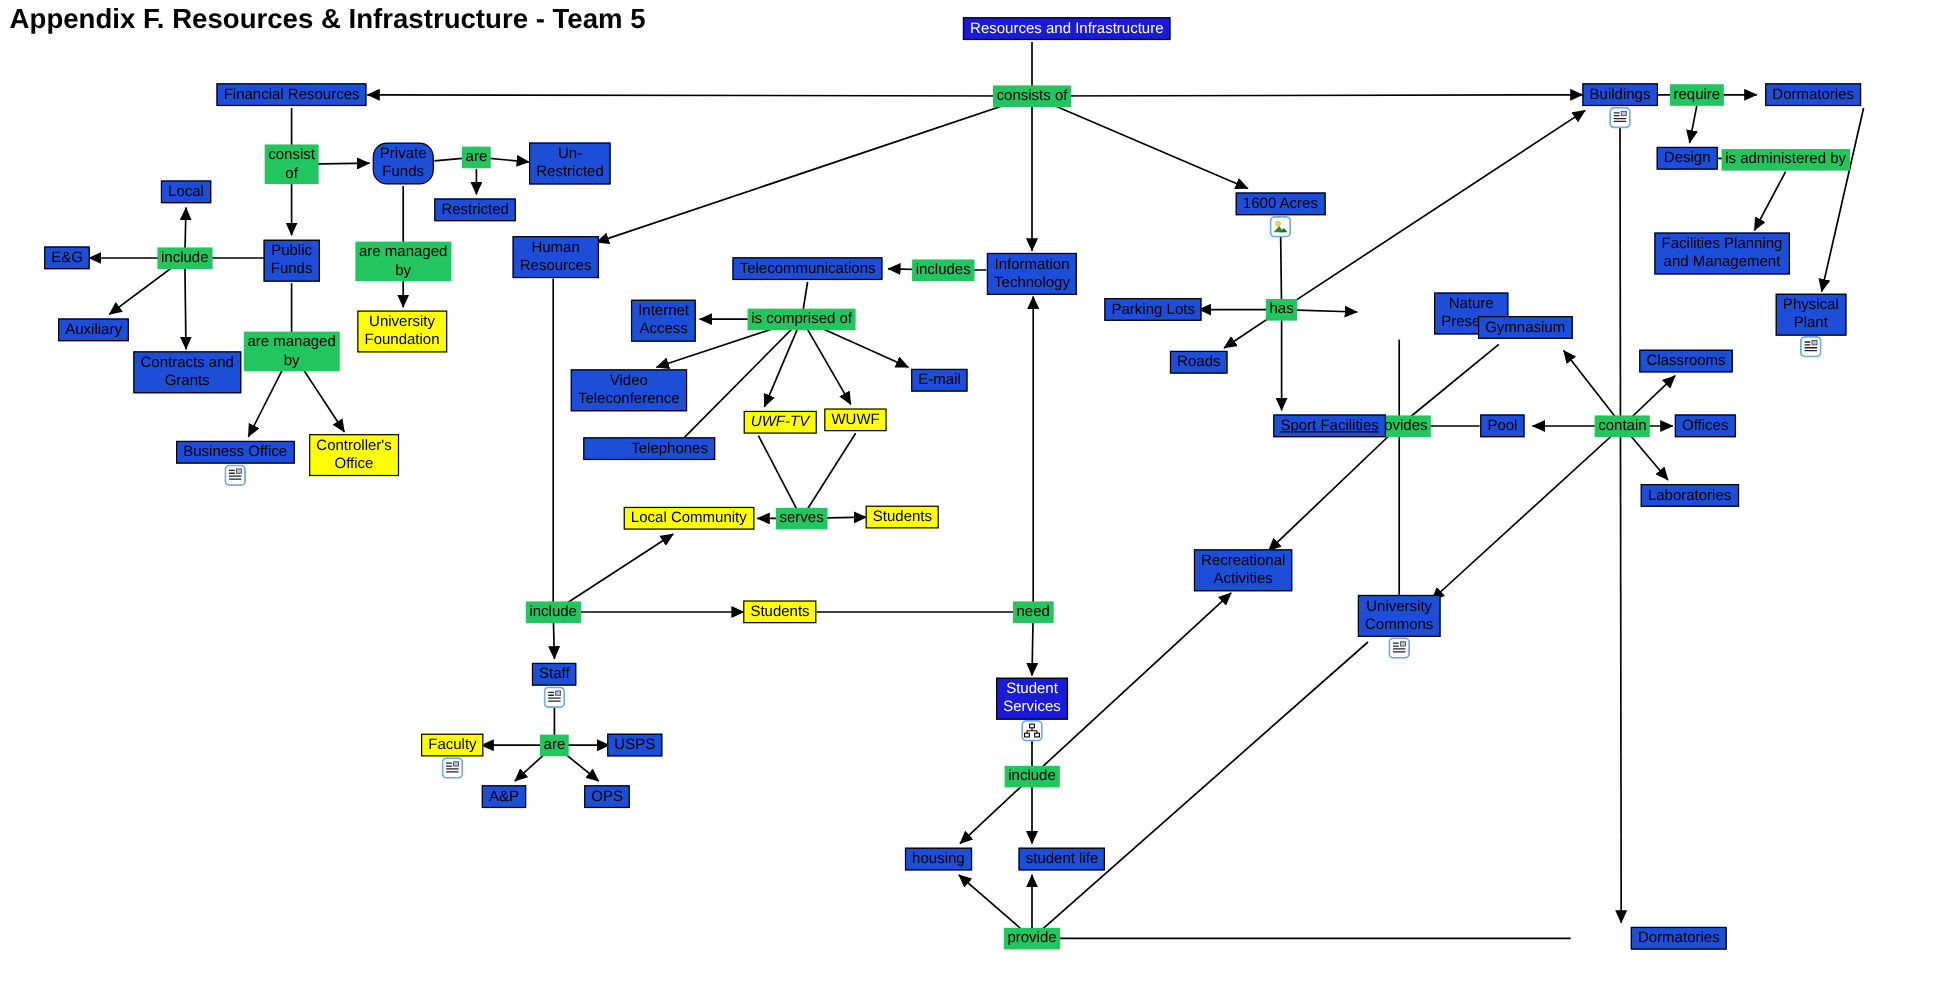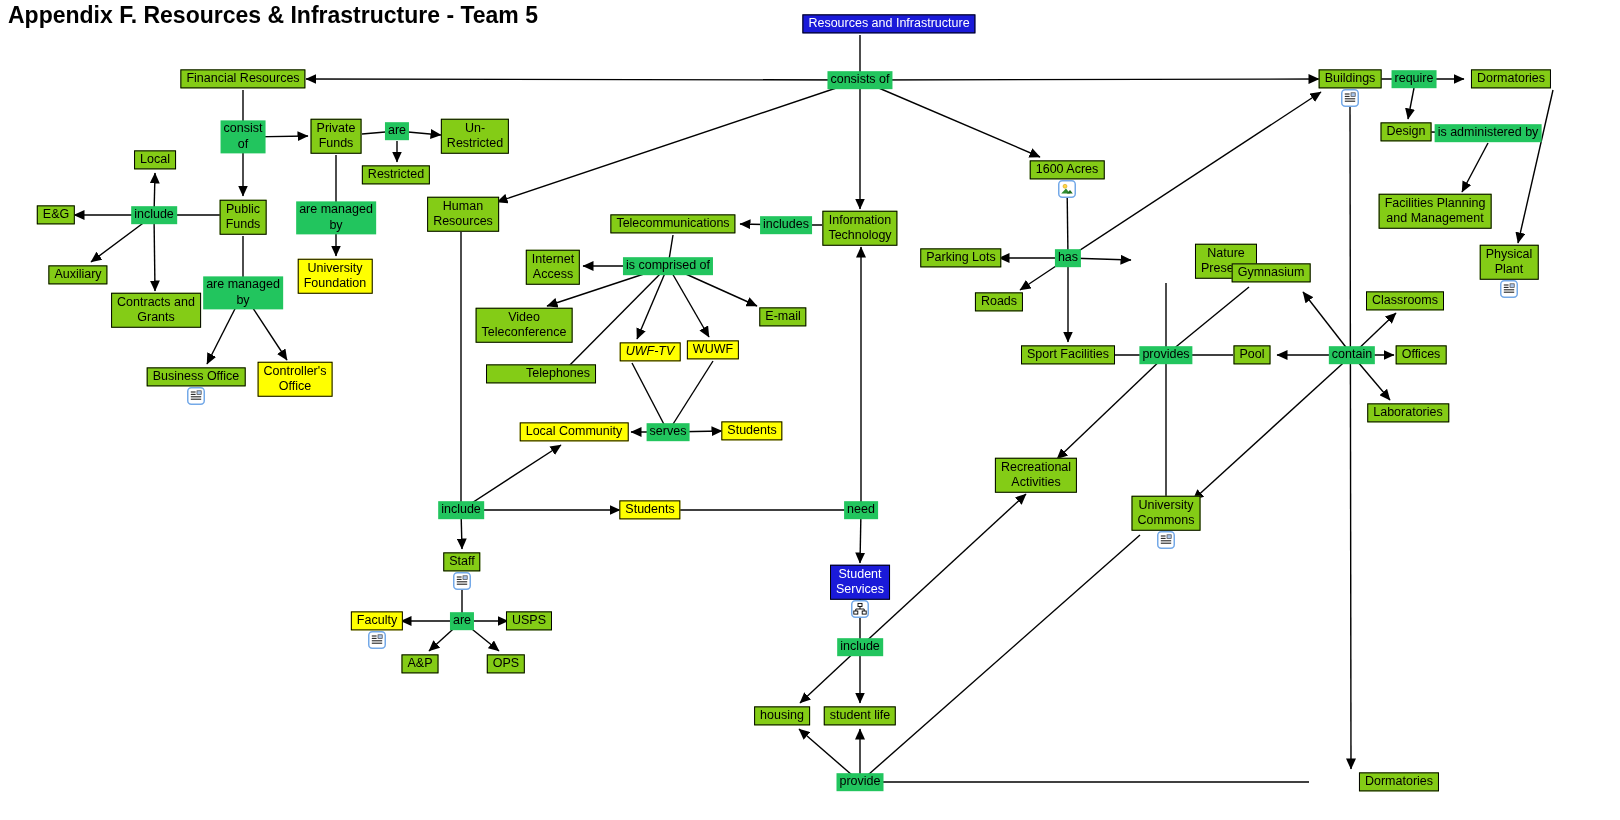--- a/index.html
+++ b/index.html
@@ -14,21 +14,21 @@
   }
   svg.edge-layer{position:absolute;left:0;top:0;z-index:1;}
   .edge{stroke:var(--line,#000);stroke-width:1.4px;}
   .link-label{
     position:absolute;transform:translate(-50%,-50%);z-index:2;
     background:#22c55e;padding:1px 3px;font-size:12.5px;line-height:1.25;
     white-space:pre;text-align:center;
   }
   .node{
     position:absolute;transform:translate(-50%,-50%);z-index:3;
-    background:#84cc16;border:1.5px solid #000;padding:1px 5px;
+    background:#1d4ed8;border:1.5px solid #000;padding:1px 5px;
     font-size:12.5px;line-height:1.22;white-space:pre;text-align:center;
   }
   .node.yellow{background:var(--yellow,#ffff00);}
   .node.blue{background:var(--blue,#1a1ad9);color:#fff;}
   .res-icon{
     position:absolute;transform:translate(-50%,-50%);z-index:4;
     width:18px;height:18px;line-height:0;
   }
 </style>
 </head>
@@ -140,21 +140,21 @@
     <div class="link-label" style="left: 462px; top: 621px;">are</div>
     <div class="link-label" style="left: 1068px; top: 258px;">has</div>
     <div class="link-label" style="left: 1166px; top: 355px;">provides</div>
     <div class="link-label" style="left: 1352px; top: 355px;">contain</div>
     <div class="link-label" style="left: 1414px; top: 79px;">require</div>
     <div class="link-label" style="left: 1488px; top: 133px;">is administered by</div>
     <div class="link-label" style="left: 860px; top: 647px;">include</div>
     <div class="link-label" style="left: 860px; top: 782px;">provide</div>
     <div class="node blue" style="left: 889px; top: 24px;">Resources and Infrastructure</div>
     <div class="node" style="left: 243px; top: 79px;">Financial Resources</div>
-    <div class="node" style="left: 336px; top: 136px;">Private
+    <div class="node" style="left: 336px; top: 136px; border-radius: 12px;">Private
 Funds</div>
     <div class="node" style="left: 475px; top: 136px;">Un-
 Restricted</div>
     <div class="node" style="left: 396px; top: 175px;">Restricted</div>
     <div class="node" style="left: 155px; top: 160px;">Local</div>
     <div class="node" style="left: 56px; top: 215px;">E&amp;G</div>
     <div class="node" style="left: 243px; top: 217px;">Public
 Funds</div>
     <div class="node" style="left: 78px; top: 275px;">Auxiliary</div>
     <div class="node" style="left: 156px; top: 310px;">Contracts and
@@ -219,21 +219,21 @@
     <div class="res-icon" style="left: 1067px; top: 188.5px;"><svg width="18" height="18" viewBox="0 0 18 18">
         <rect x="0.75" y="0.75" width="16.5" height="16.5" rx="3.5" fill="#fff" stroke="#74a9e8" stroke-width="1.5"></rect>
         <circle cx="7" cy="6.3" r="2" fill="#ffd64a" stroke="#cc9900" stroke-width="0.5"></circle>
         <path d="M3.2 13.6 L8 8.4 L12 13.6 Z" fill="#2e8b2e"></path>
         <path d="M8.8 13.6 L12 10 L14.8 13.6 Z" fill="#1f6b1f"></path>
       </svg></div>
     <div class="node" style="left: 961px; top: 258px;">Parking Lots</div>
     <div class="node" style="left: 999px; top: 302px;">Roads</div>
     <div class="node" style="left: 1226px; top: 261px;">Nature
 Preserve</div>
-    <div class="node" style="left: 1068px; top: 355px;">Sport Facilities</div>
+    <div class="node" style="left: 1108px; top: 355px; text-decoration: underline;">Sport Facilities</div>
     <div class="node" style="left: 1271px; top: 273px;">Gymnasium</div>
     <div class="node" style="left: 1252px; top: 355px;">Pool</div>
     <div class="node" style="left: 1405px; top: 301px;">Classrooms</div>
     <div class="node" style="left: 1421px; top: 355px;">Offices</div>
     <div class="node" style="left: 1408px; top: 413px;">Laboratories</div>
     <div class="node" style="left: 1036px; top: 475px;">Recreational
 Activities</div>
     <div class="node" style="left: 1166px; top: 513px;">University
 Commons</div>
     <div class="res-icon" style="left: 1166px; top: 539.5px;"><svg width="18" height="18" viewBox="0 0 18 18">
@@ -254,21 +254,21 @@
           <line x1="9" y1="6.5" x2="9" y2="9"></line>
           <line x1="4.8" y1="9" x2="13.2" y2="9"></line>
           <line x1="4.8" y1="9" x2="4.8" y2="11"></line>
           <line x1="13.2" y1="9" x2="13.2" y2="11"></line>
           <rect x="7" y="3.4" width="4" height="3.1"></rect>
           <rect x="2.8" y="11" width="4" height="3.1"></rect>
           <rect x="11.2" y="11" width="4" height="3.1"></rect>
         </g>
       </svg></div>
     <div class="node" style="left: 782px; top: 716px;">housing</div>
-    <div class="node" style="left: 860px; top: 716px;">student life</div>
+    <div class="node" style="left: 885px; top: 716px;">student life</div>
     <div class="node" style="left: 1351px; top: 782px; margin-left: 48px;">Dormatories</div>
     <div class="node" style="left: 1350px; top: 79px;">Buildings</div>
     <div class="res-icon" style="left: 1350px; top: 97.5px;"><svg width="18" height="18" viewBox="0 0 18 18">
         <rect x="0.75" y="0.75" width="16.5" height="16.5" rx="3.5" fill="#fff" stroke="#74a9e8" stroke-width="1.5"></rect>
         <rect x="10" y="3.8" width="4.2" height="3.6" fill="#a8c4ea" stroke="#444" stroke-width="0.7"></rect>
         <g stroke="#222" stroke-width="1.1">
           <line x1="3.8" y1="5" x2="8.6" y2="5"></line>
           <line x1="3.8" y1="7.4" x2="8.6" y2="7.4"></line>
           <line x1="3.8" y1="9.8" x2="14.2" y2="9.8"></line>
           <line x1="3.8" y1="12.2" x2="14.2" y2="12.2"></line>

